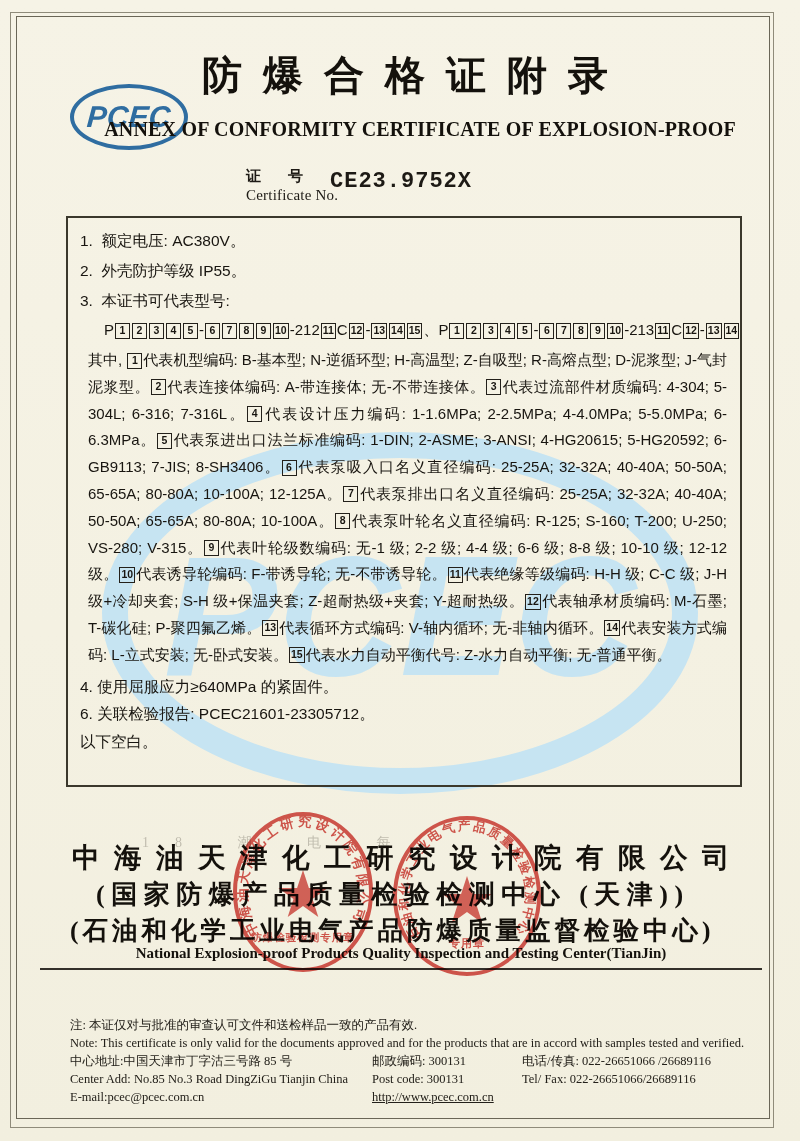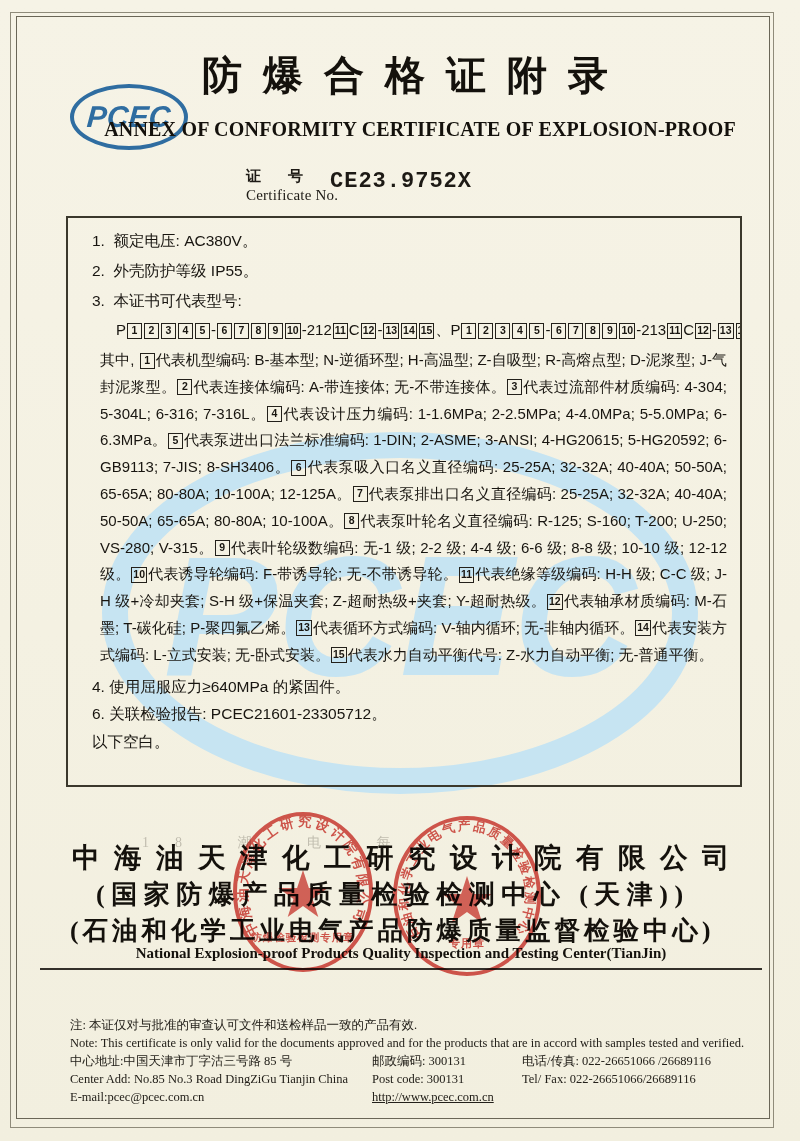--- a/index.html
+++ b/index.html
@@ -26,21 +26,21 @@
   .certno-cn{font-size:15px;font-weight:bold;letter-spacing:27px;white-space:nowrap;}
   .certno-en{font-size:15px;margin-top:1px;letter-spacing:.2px;}
   .certno-value{position:absolute;left:330px;top:169px;
     font-family:"Liberation Mono","DejaVu Sans Mono",monospace;font-size:22px;font-weight:bold;letter-spacing:1px;}
 
   
   .watermark{position:absolute;left:98px;top:432px;z-index:1;pointer-events:none;}
 
   
   .box{position:absolute;left:66px;top:216px;width:676px;height:571px;z-index:2;
-    border:2px solid #3b382c;box-sizing:border-box;padding:8px 13px 0 24px;
+    border:2px solid #3b382c;box-sizing:border-box;padding:8px 13px 0 12px;
     font-family:"Liberation Sans","DejaVu Sans",sans-serif;font-size:15.5px;color:#181510;overflow:hidden;}
   .bx-line{height:30px;line-height:30px;white-space:pre-wrap;}
   .model-line{height:28px;line-height:28px;margin-left:24px;white-space:nowrap;font-size:15px;}
   .legend{margin:3px 0 4px 8px;font-size:15px;line-height:26.8px;text-align:justify;}
   .bx-item2{height:27.6px;line-height:27.6px;white-space:pre-wrap;}
   .bn{display:inline-block;border:1.2px solid #23201a;min-width:11px;height:14px;line-height:13px;
     text-align:center;padding:0 1px;margin:0 1px;font-size:10.5px;font-weight:bold;vertical-align:1.5px;}
 
   
   .ghost{position:absolute;left:142px;top:790px;width:460px;font-size:14px;color:#6f6a5e;

